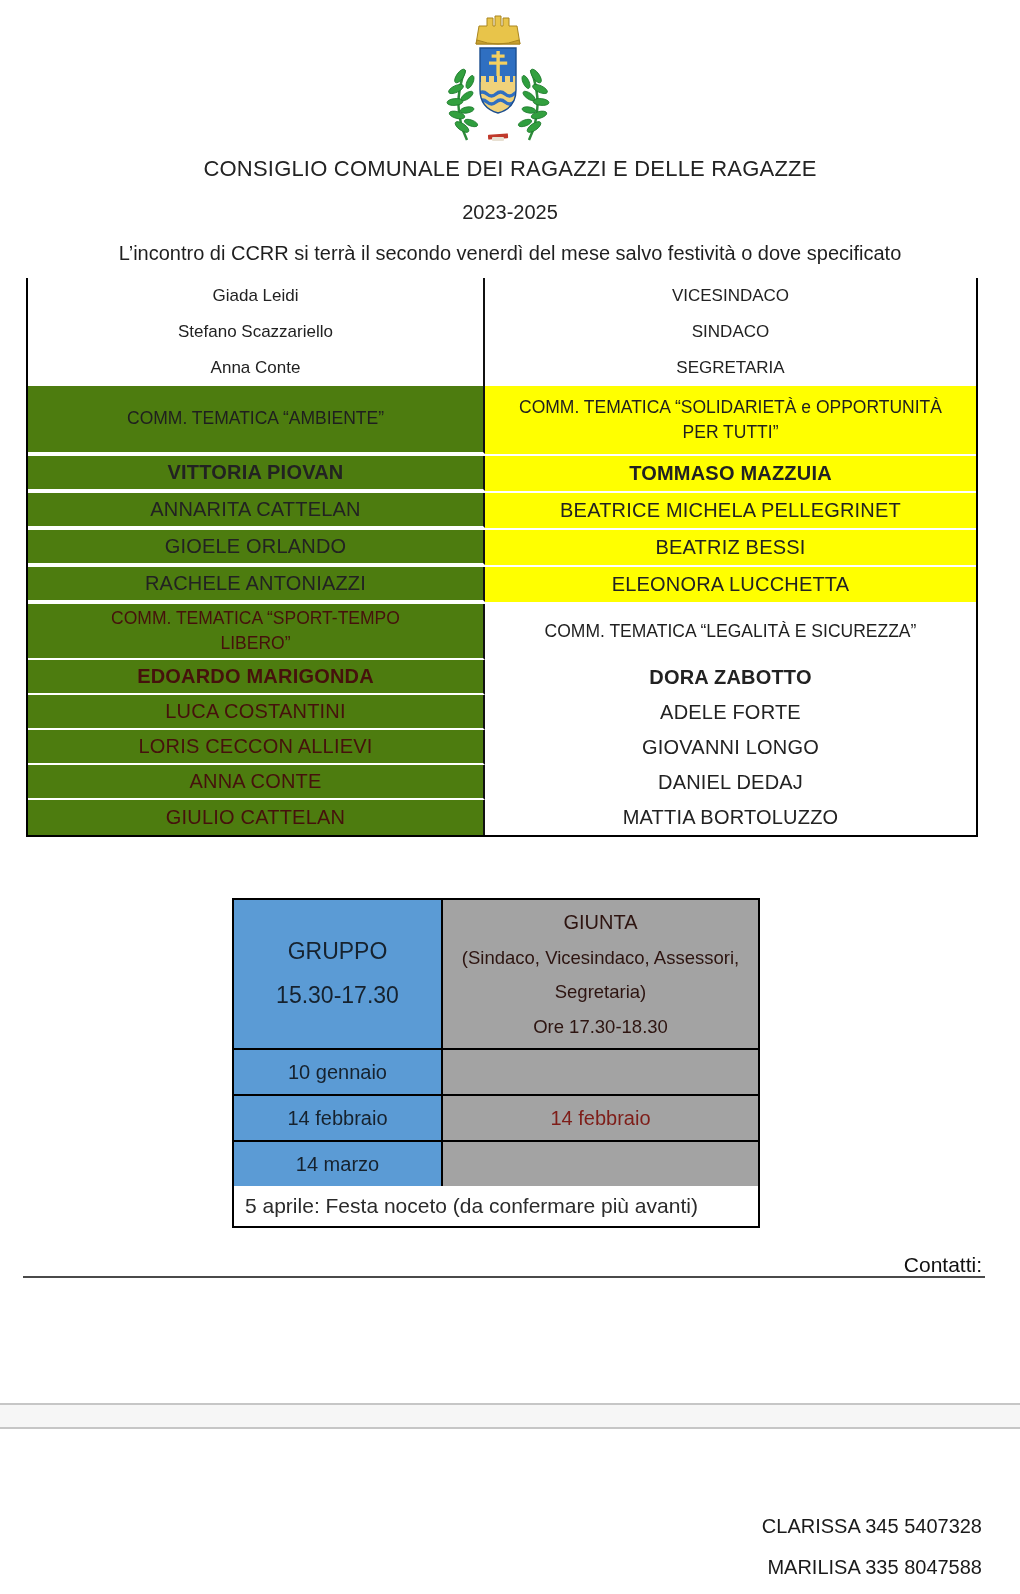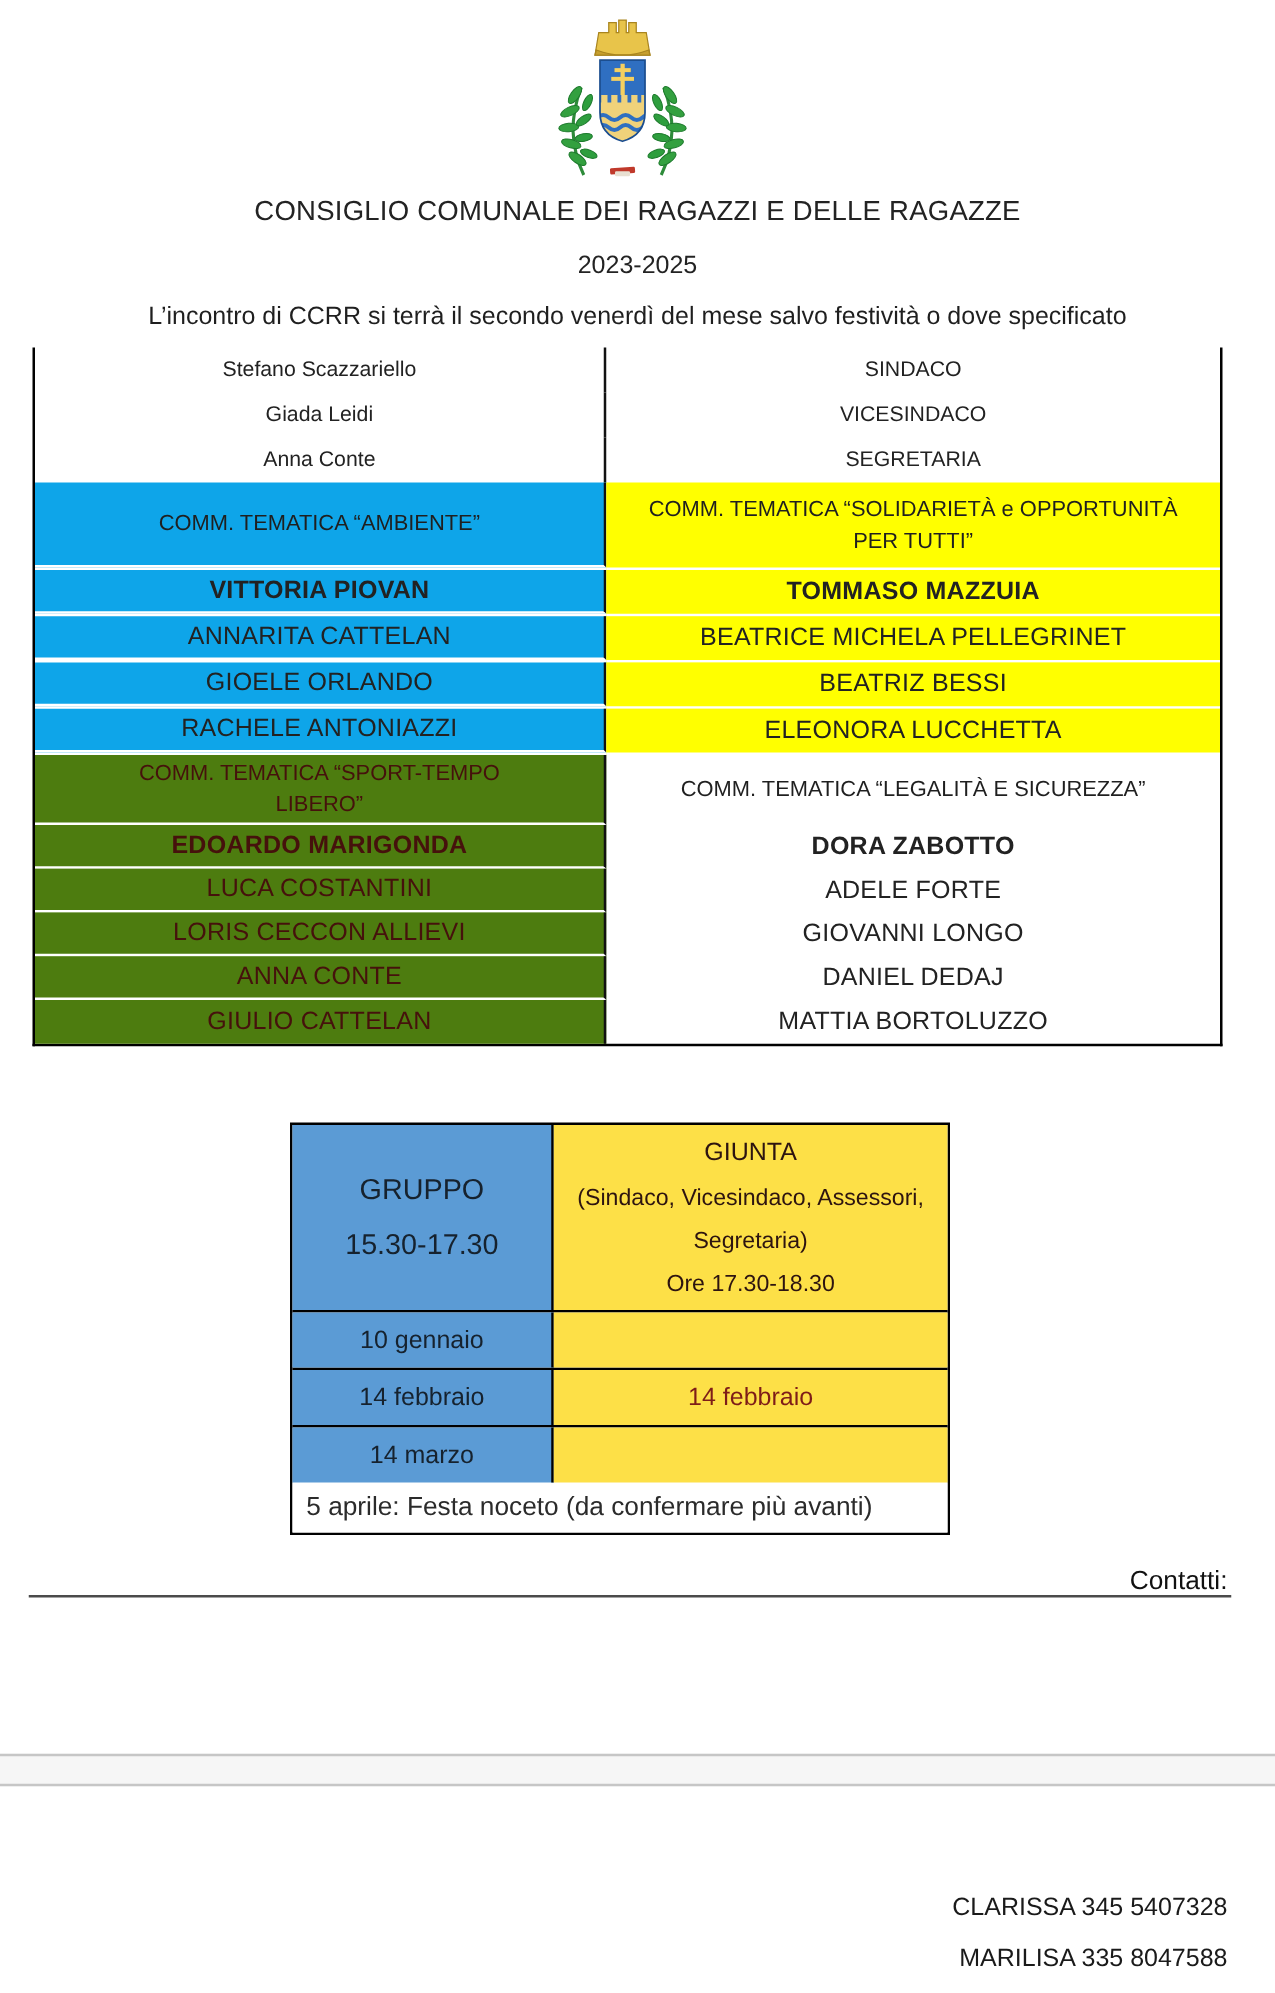--- a/index.html
+++ b/index.html
@@ -20,36 +20,36 @@
   .t1{position:absolute;left:26px;top:278px;width:952px;box-sizing:border-box;
       border-left:2px solid #000;border-right:2px solid #000;border-bottom:2px solid #000;}
   .t1-row{display:grid;grid-template-columns:457px 1fr;}
   .t1-left{box-sizing:border-box;border-right:2px solid #111;}
   .cell{display:flex;align-items:center;justify-content:center;text-align:center;}
   .h36{height:36px;} .h35{height:35px;} .h68{height:68px;} .h56{height:56px;}
   .officer{font-size:17px;color:#222;}
   .commtitle{font-size:17.5px;color:#1f1f1f;line-height:1.45;}
   .member{font-size:20px;color:#222;letter-spacing:0.2px;}
   .bold{font-weight:bold;}
-  .bg-green{background:#0ea5e9;border-bottom:2px solid #fff;}
+  .bg-green{background:#4d7c0f;border-bottom:2px solid #fff;}
   .bg-yellow{background:#ffff00;border-bottom:2px solid #fff;}
   .bg-red{background:#4d7c0f;border-bottom:2px solid #fff;}
   .bg-red.last{border-bottom:none;}
   .red-ink{color:#46110c;}
   .maxw300{max-width:300px;} .maxw455{max-width:455px;}
   
   .t2{position:absolute;left:232px;top:898px;width:528px;box-sizing:border-box;
       border:2px solid #000;font-size:20px;}
   .t2-row{display:grid;grid-template-columns:209px 1fr;border-top:2px solid #000;}
   .t2-row:first-child{border-top:none;}
   .t2-left{box-sizing:border-box;border-right:2px solid #000;}
   .t2 .cell{flex-direction:column;}
   .hdr-h{height:148px;} .row-h{height:44px;}
   .bg-blue{background:#5b9bd5;}
-  .bg-red2{background:#fde047;}
+  .bg-red2{background:#a3a3a3;}
   .blue-ink{font-size:20px;color:#16222e;}
   .blue-hdr{font-size:23px;color:#16222e;line-height:1.9;}
   .giunta-hdr{font-size:18.5px;color:#2d1410;line-height:1.85;}
   .giunta-hdr .gt{font-size:20px;}
   .red-date{font-size:20px;color:#7e1d18;}
   .t2-footer{height:40px;display:flex;align-items:center;background:#fff;
              font-size:21px;color:#2b2b2b;padding-left:11px;box-sizing:border-box;}
   
   .contatti-label{position:absolute;right:38px;top:1253px;font-size:21px;color:#111;}
   .contatti-line{position:absolute;left:23px;top:1276px;width:962px;height:0;
@@ -125,26 +125,26 @@
     </g>
   </svg>
 
   <div class="title">CONSIGLIO COMUNALE DEI RAGAZZI E DELLE RAGAZZE</div>
   <div class="subtitle">2023-2025</div>
   <div class="note">L’incontro di CCRR si terrà il secondo venerdì del mese salvo festività o dove specificato</div>
 
   <div class="t1">
 
     <div class="t1-row">
+      <div class="cell h36 t1-left officer">Giada Leidi</div>
+      <div class="cell h36 officer">VICESINDACO</div>
+    </div>
+    <div class="t1-row">
       <div class="cell h36 t1-left officer">Stefano Scazzariello</div>
       <div class="cell h36 officer">SINDACO</div>
-    </div>
-    <div class="t1-row">
-      <div class="cell h36 t1-left officer">Giada Leidi</div>
-      <div class="cell h36 officer">VICESINDACO</div>
     </div>
     <div class="t1-row">
       <div class="cell h36 t1-left officer">Anna Conte</div>
       <div class="cell h36 officer">SEGRETARIA</div>
     </div>
 
     <div class="t1-row">
       <div class="cell h68 t1-left bg-green commtitle">
         <span class="maxw300">COMM. TEMATICA “AMBIENTE”</span>
       </div>

